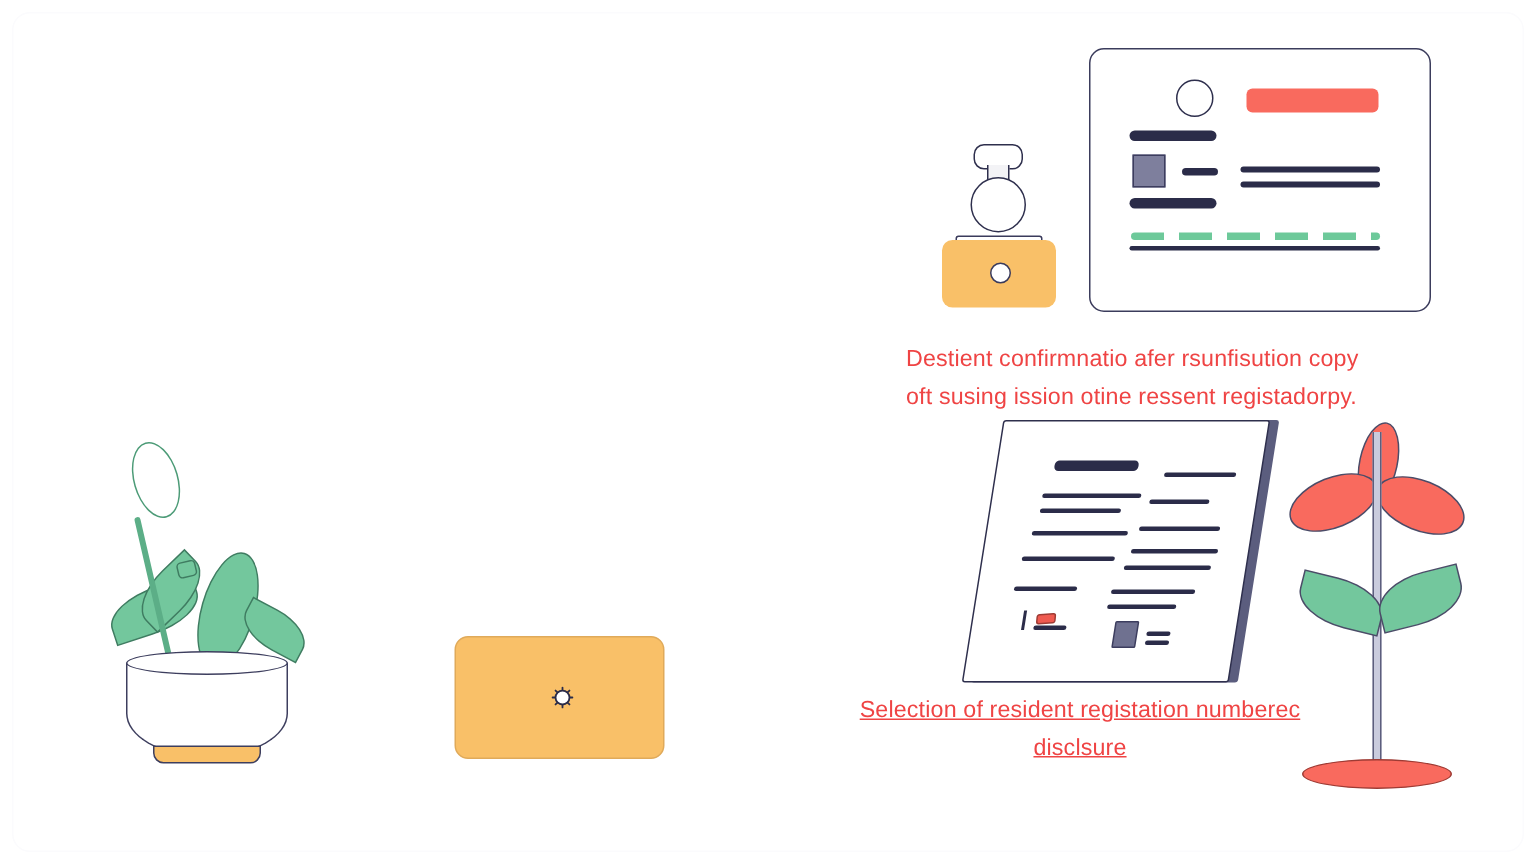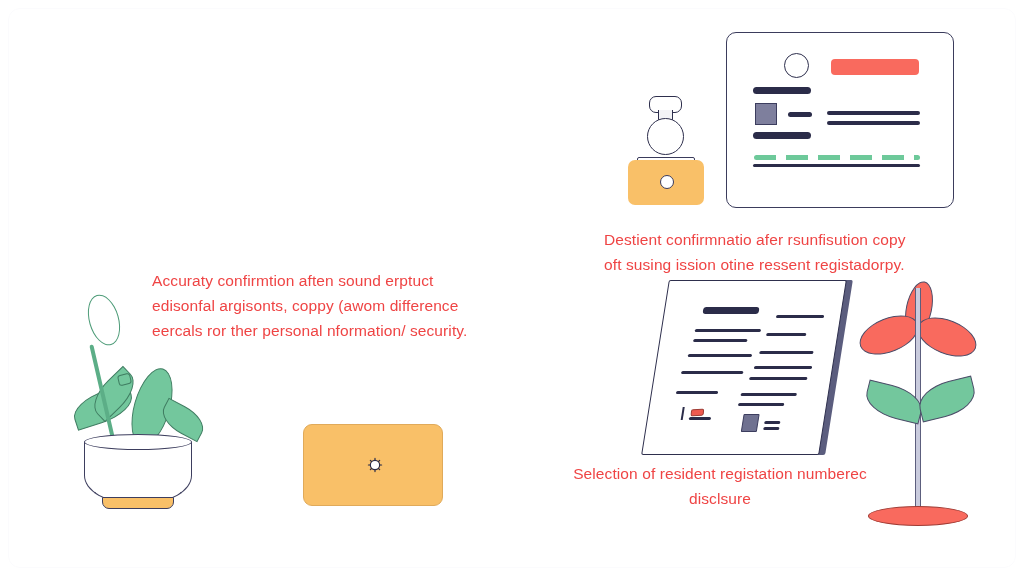--- a/index.html
+++ b/index.html
@@ -43,21 +43,21 @@
     position: absolute;
     color: #ef4444;
     font-size: 15.5px;
     line-height: 25px;
     letter-spacing: 0.1px;
     white-space: pre-line;
   }
   #caption-left    { left: 152px; top: 268px; width: 335px; text-align: left; }
   #caption-topright{ left: 604px; top: 227px; width: 310px; text-align: left; }
   #caption-bottomright {
-    left: 570px; top: 461px; width: 300px; text-align: center;
+    left: 570px; top: 461px; width: 300px; text-align: center; text-decoration: underline;
   }
 
   
   #id-card {
     left: 726px; top: 32px;
     width: 228px; height: 176px;
     background: #ffffff;
     border: 1.6px solid #3b3c5c;
     border-radius: 10px;
     box-sizing: border-box;
@@ -396,21 +396,20 @@
     <div id="stamp-neck"></div>
     <div id="stamp-circle"></div>
     <div id="stamp-box-bar"></div>
     <div id="stamp-box">
       <div id="stamp-box-hole"></div>
     </div>
   </div>
 
   <div class="caption" id="caption-topright">Destient confirmnatio afer rsunfisution copy oft susing ission otine ressent registadorpy.</div>
 
-  <div class="caption" id="caption-left">Accuraty confirmtion aften sound erptuct edisonfal argisonts, coppy (awom difference eercals ror ther personal nformation/ security.</div>
 
   <div class="layer" id="document-group">
     <div id="document-shadow"></div>
     <div id="document-page">
       <div class="doc-line bold" style="left:38px; top:26px; width:56px;"></div>
       <div class="doc-line" style="left:112px; top:34px; width:48px;"></div>
       <div class="doc-line" style="left:33px; top:48px; width:66px;"></div>
       <div class="doc-line" style="left:33px; top:58px; width:54px;"></div>
       <div class="doc-line" style="left:105px; top:52px; width:40px;"></div>
       <div class="doc-line" style="left:30px; top:73px; width:64px;"></div>

